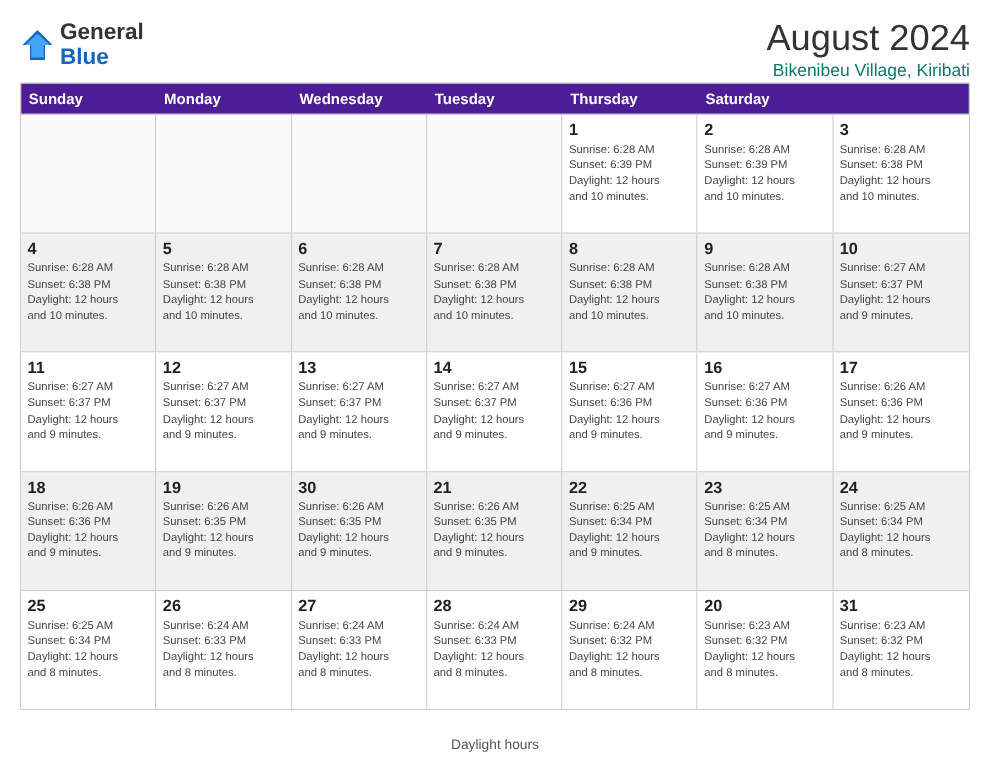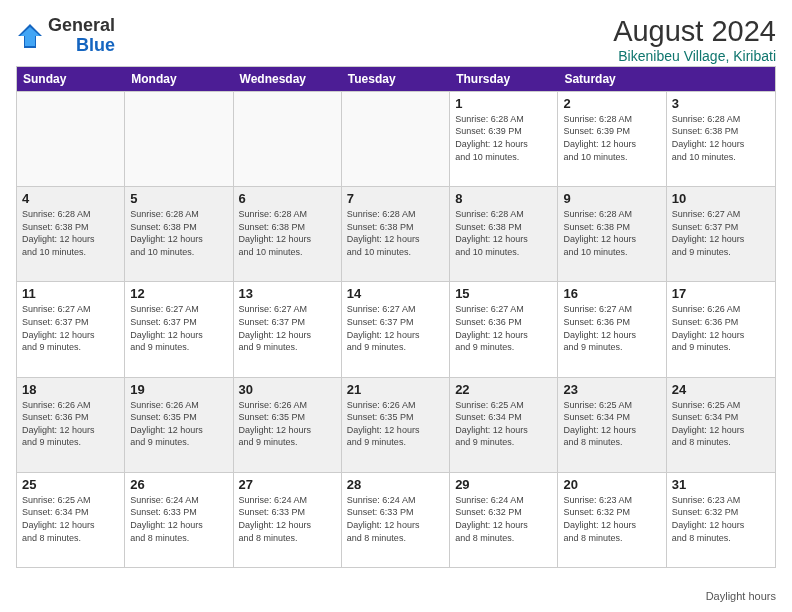--- a/index.html
+++ b/index.html
@@ -35,21 +35,20 @@
     }
     .logo-general {
       font-size: 18px;
       font-weight: bold;
       color: #333;
     }
     .logo-blue {
       font-size: 18px;
       font-weight: bold;
       color: #1565c0;
-      text-align: right;
     }
     .logo-icon {
       width: 28px;
       height: 28px;
     }
     .title-block {
       text-align: right;
     }
     .main-title {
       font-size: 29px;
@@ -117,21 +116,21 @@
     }
     .day-info {
       font-size: 9px;
       color: #444;
       line-height: 1.4;
     }
     .footer {
       margin-top: 22px;
       font-size: 11px;
       color: #555;
-      text-align: right;
+      text-align: center;
     }
   </style>
 </head>
 <body>
 
 <div class="page">
   <div class="header">
     <div class="logo">
       <svg class="logo-icon" viewBox="0 0 28 28">
         <polygon points="14,2 26,14 20,14 20,26 8,26 8,14 2,14" fill="#1565c0"></polygon>

